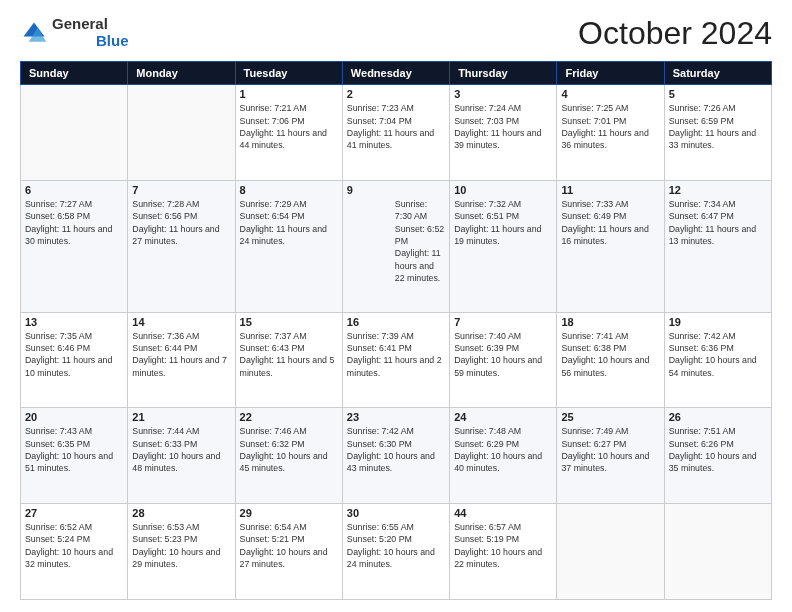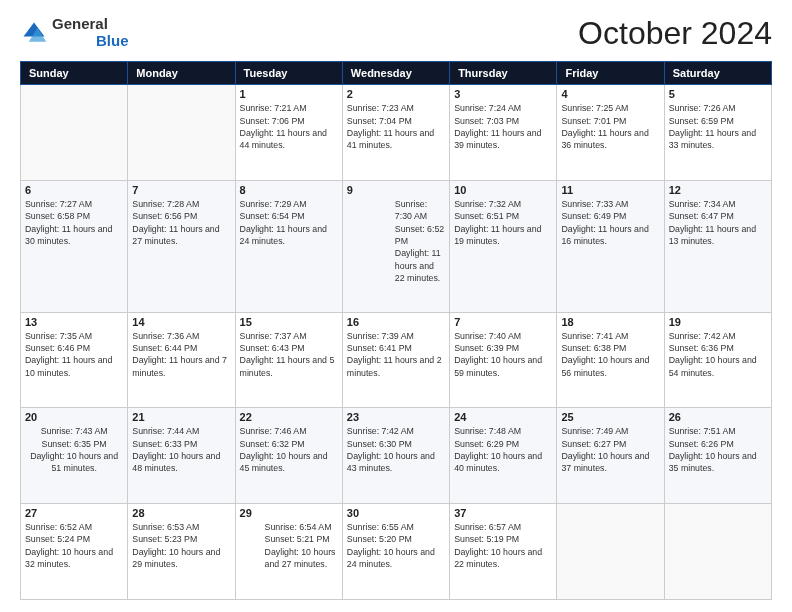--- a/index.html
+++ b/index.html
@@ -253,21 +253,21 @@
           <td>
             <div class="day-num">19</div>
             <div class="day-info" style="white-space: pre-line;">Sunrise: 7:42 AM
 Sunset: 6:36 PM
 Daylight: 10 hours and 54 minutes.</div>
           </td>
         </tr>
         <tr class="row-even">
           <td>
             <div class="day-num">20</div>
-            <div class="day-info" style="white-space: pre-line; text-align: center;">Sunrise: 7:43 AM
+            <div class="day-info" style="white-space: pre-line;">Sunrise: 7:43 AM
 Sunset: 6:35 PM
 Daylight: 10 hours and 51 minutes.</div>
           </td>
           <td>
             <div class="day-num">21</div>
             <div class="day-info" style="white-space: pre-line;">Sunrise: 7:44 AM
 Sunset: 6:33 PM
 Daylight: 10 hours and 48 minutes.</div>
           </td>
           <td>
@@ -309,32 +309,32 @@
 Daylight: 10 hours and 32 minutes.</div>
           </td>
           <td>
             <div class="day-num">28</div>
             <div class="day-info" style="white-space: pre-line;">Sunrise: 6:53 AM
 Sunset: 5:23 PM
 Daylight: 10 hours and 29 minutes.</div>
           </td>
           <td>
             <div class="day-num">29</div>
-            <div class="day-info" style="white-space: pre-line; margin-left: 25px;">Sunrise: 6:54 AM
+            <div class="day-info" style="white-space: pre-line;">Sunrise: 6:54 AM
 Sunset: 5:21 PM
 Daylight: 10 hours and 27 minutes.</div>
           </td>
           <td>
             <div class="day-num">30</div>
             <div class="day-info" style="white-space: pre-line;">Sunrise: 6:55 AM
 Sunset: 5:20 PM
 Daylight: 10 hours and 24 minutes.</div>
           </td>
           <td>
-            <div class="day-num">37</div>
+            <div class="day-num">44</div>
             <div class="day-info" style="white-space: pre-line;">Sunrise: 6:57 AM
 Sunset: 5:19 PM
 Daylight: 10 hours and 22 minutes.</div>
           </td>
           <td class="empty"></td>
           <td class="empty"></td>
         </tr>
       </tbody>
   </table>
 </div>

